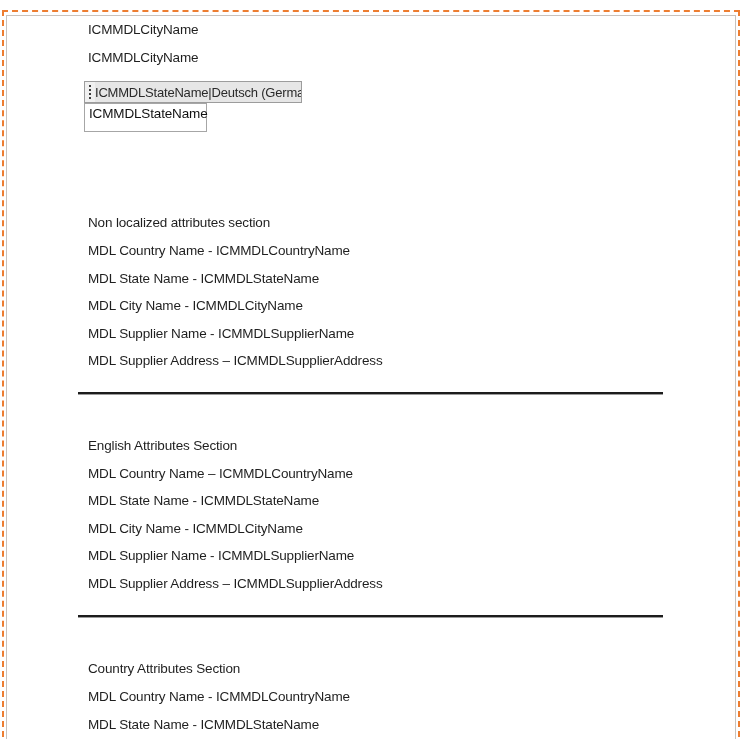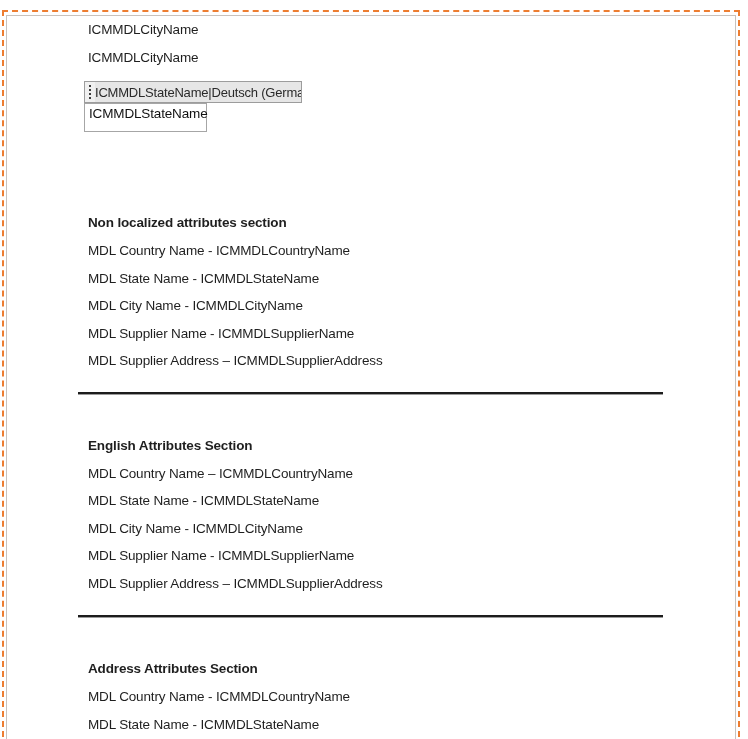--- a/index.html
+++ b/index.html
@@ -33,21 +33,21 @@
   }
   .row {
     position: absolute;
     left: 88px;
     font-size: 13.5px;
     letter-spacing: -0.15px;
     line-height: 19px;
     color: #1f1f1f;
     white-space: nowrap;
   }
-  .bold { font-weight: 700; }
+  .bold { font-weight: 400; }
   .sq {
     text-decoration-style: wavy;
     text-decoration-color: #E0432F;
     text-decoration-thickness: 1px;
     text-underline-offset: 3px;
   }
   .divider {
     position: absolute;
     left: 78px;
     width: 585px;
@@ -142,17 +142,17 @@
 
   <div class="row" style="top:456px"><span>MDL Country Name – </span><span class="sq">ICMMDLCountryName</span></div>
   <div class="row bold" style="top:428px">English Attributes Section</div>
   <div class="row" style="top:483px"><span>MDL State Name - </span><span class="sq">ICMMDLStateName</span></div>
   <div class="row" style="top:511px"><span>MDL City Name - </span><span class="sq">ICMMDLCityName</span></div>
   <div class="row" style="top:538px"><span>MDL Supplier Name - </span><span class="sq">ICMMDLSupplierName</span></div>
   <div class="row" style="top:566px"><span>MDL Supplier Address – </span><span class="sq">ICMMDLSupplierAddress</span></div>
 
   <div class="divider" style="top:607px"></div>
 
-  <div class="row bold" style="top:651px">Address Attributes Section</div>
+  <div class="row bold" style="top:651px">Country Attributes Section</div>
   <div class="row" style="top:679px"><span>MDL Country Name - </span><span class="sq">ICMMDLCountryName</span></div>
   <div class="row" style="top:707px"><span>MDL State Name - </span><span class="sq">ICMMDLStateName</span></div>
 
 </div>
 
 </body></html>

